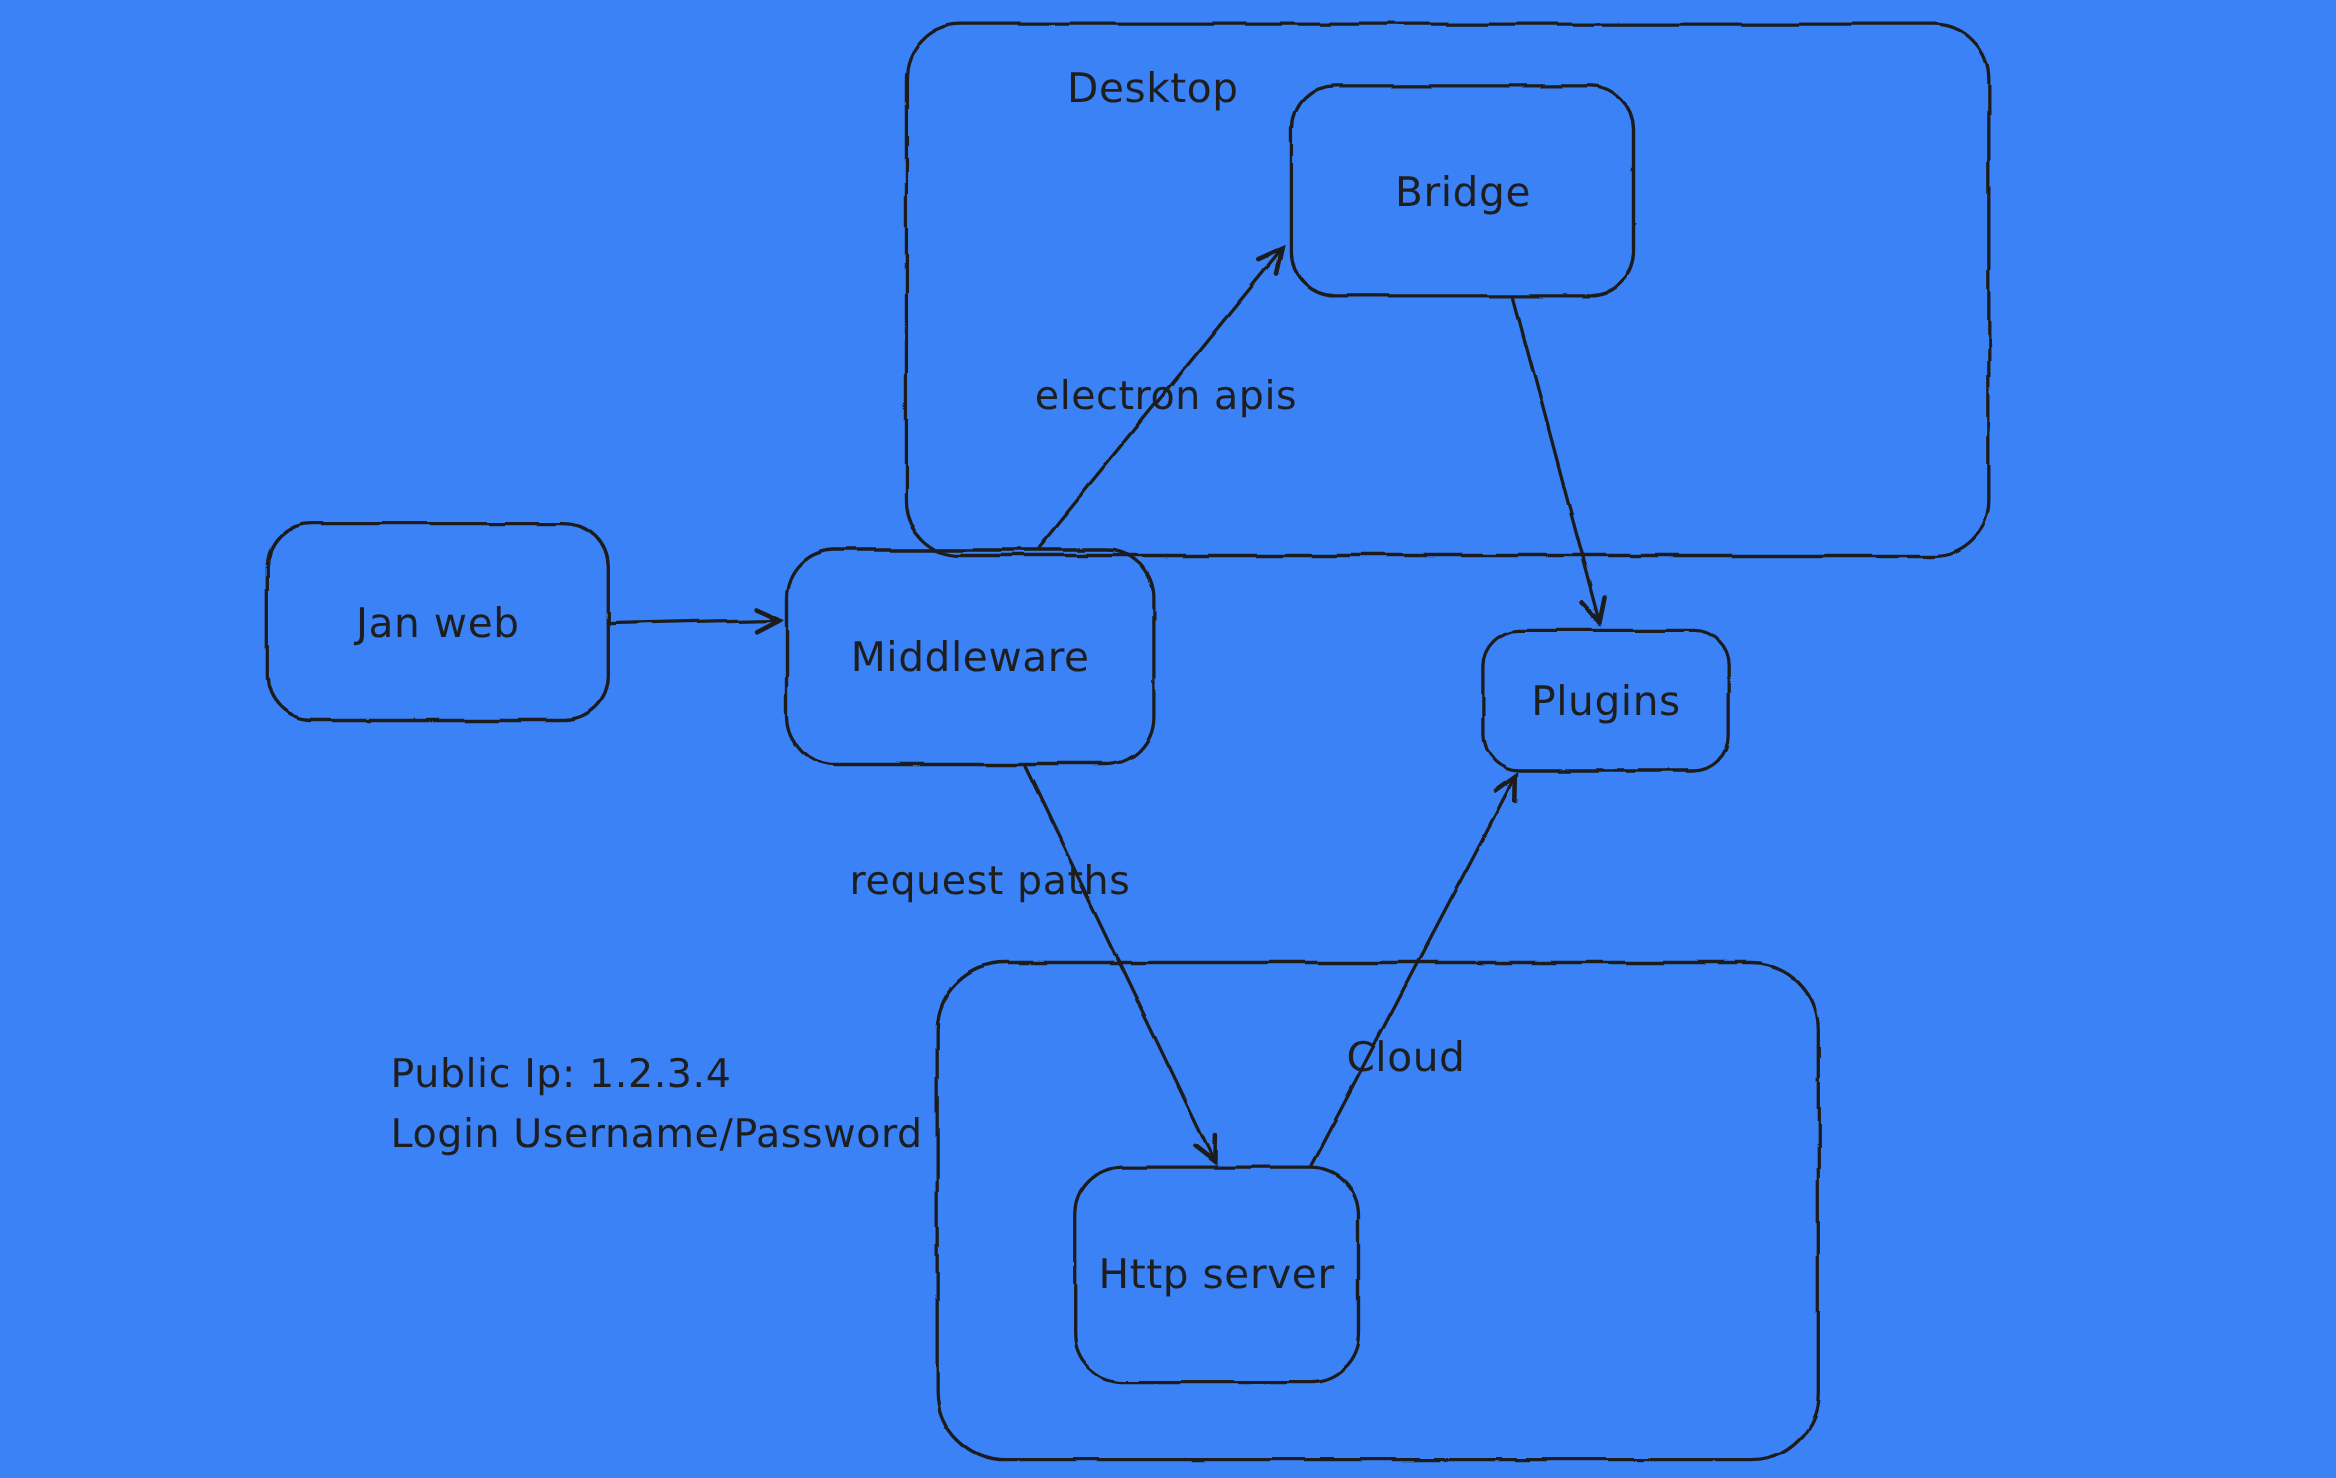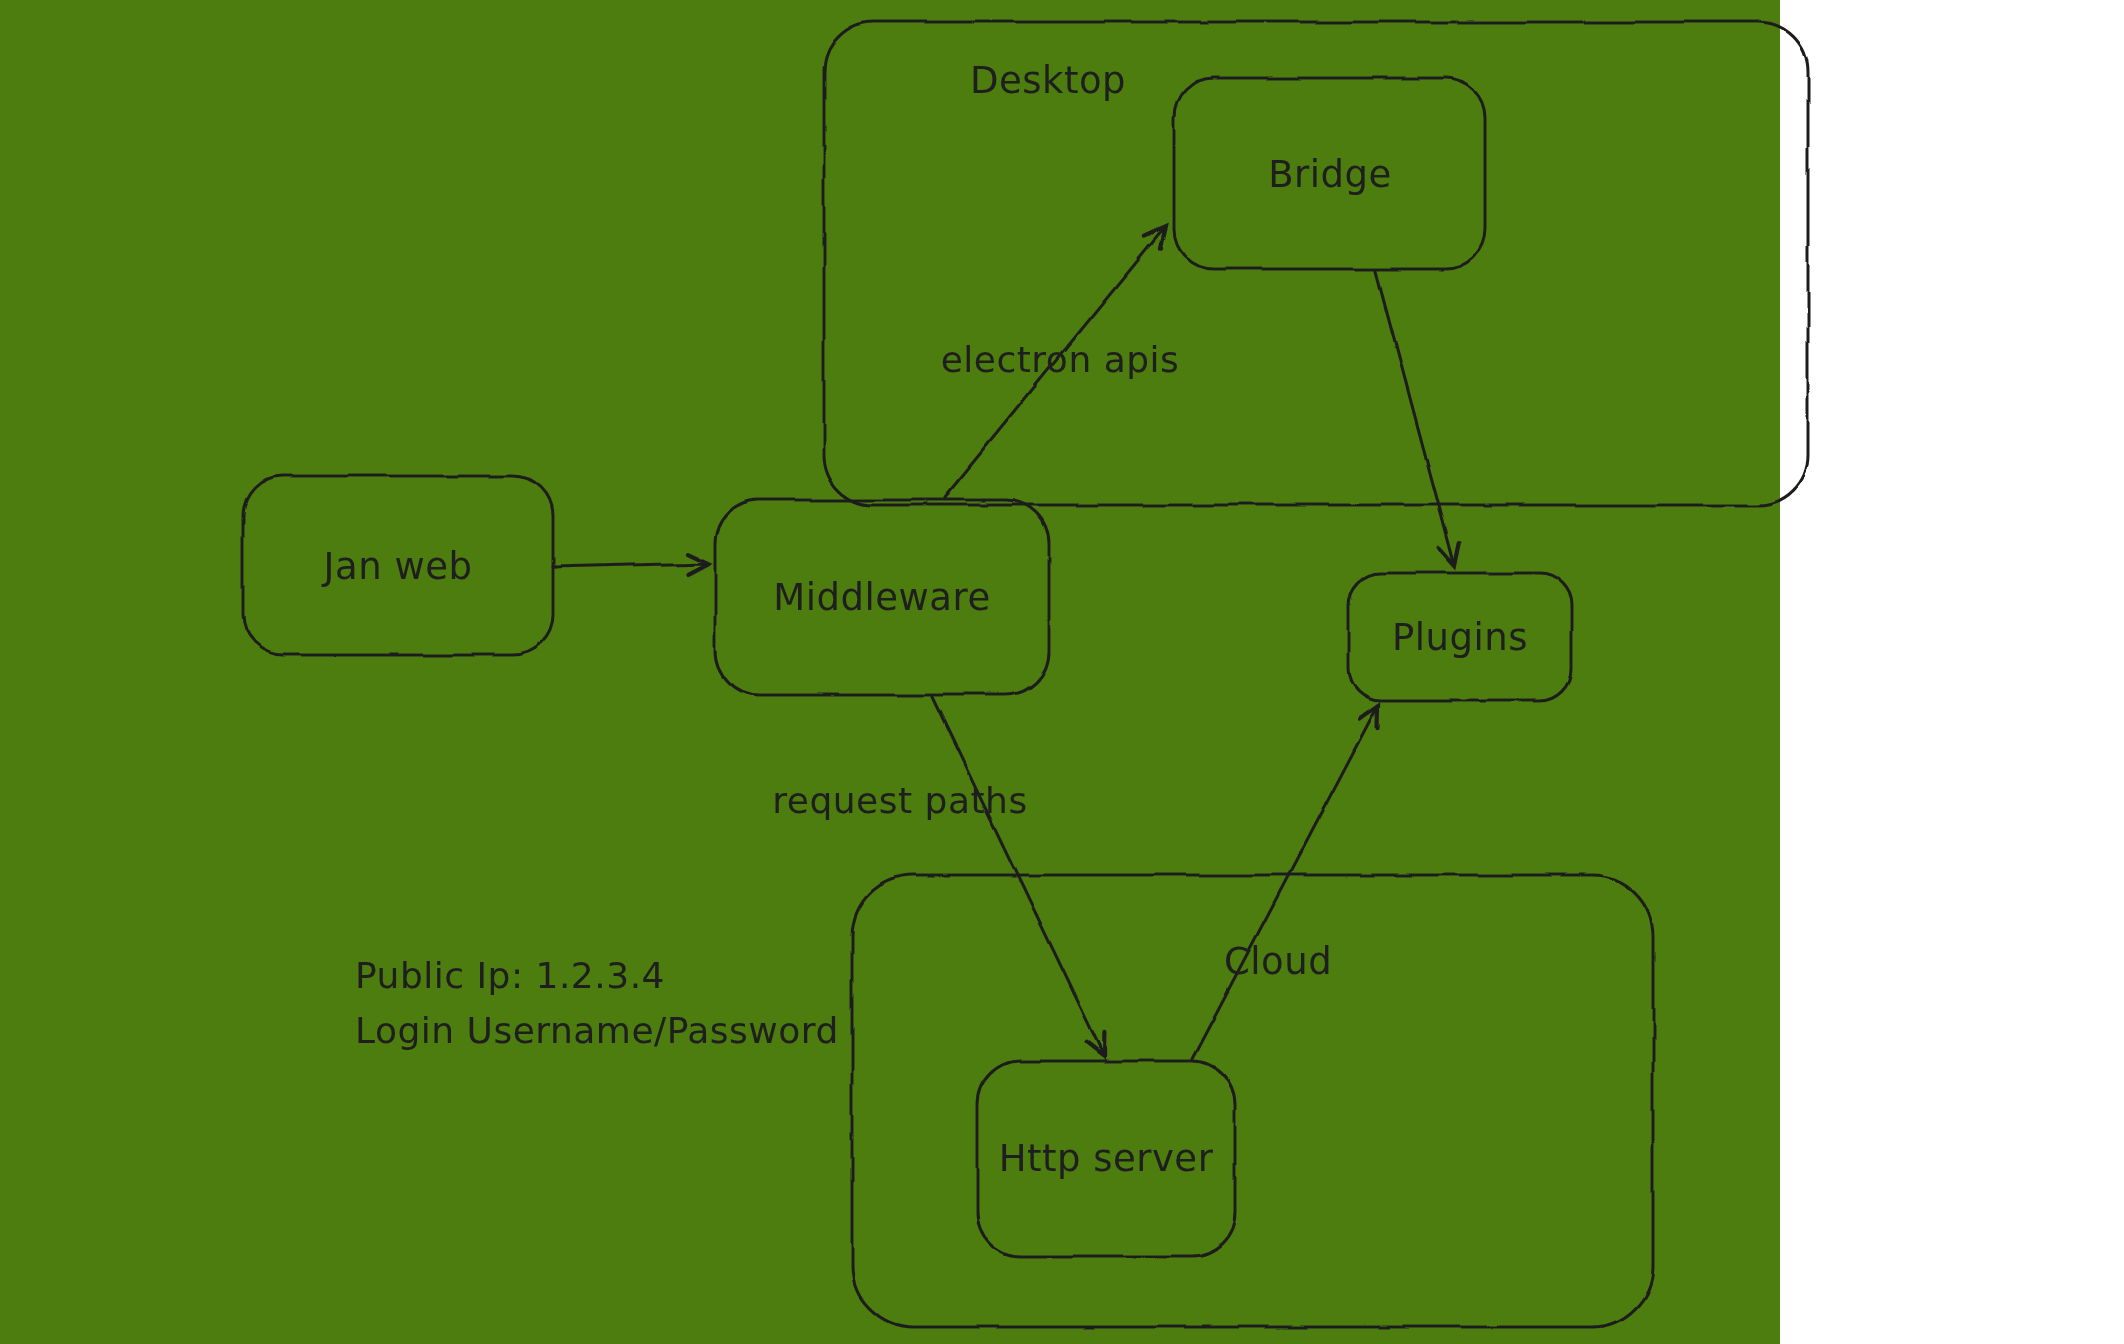--- a/index.html
+++ b/index.html
@@ -5,23 +5,23 @@
   html, body {
     margin: 0;
     padding: 0;
     background: #ffffff;
     width: 2124px;
     height: 1344px;
     overflow: hidden;
   }
   .canvas-wrap {
     position: relative;
-    width: 1780px;
+    width: 2124px;
     height: 1344px;
-    background: #4d7c0f;
+    background: #3b82f6;
   }
   svg {
     display: block;
     font-family: "DejaVu Sans", sans-serif;
   }
   text {
     fill: #1e1e1e;
     letter-spacing: 0.5px;
   }
   .node-label { font-size: 37px; }

